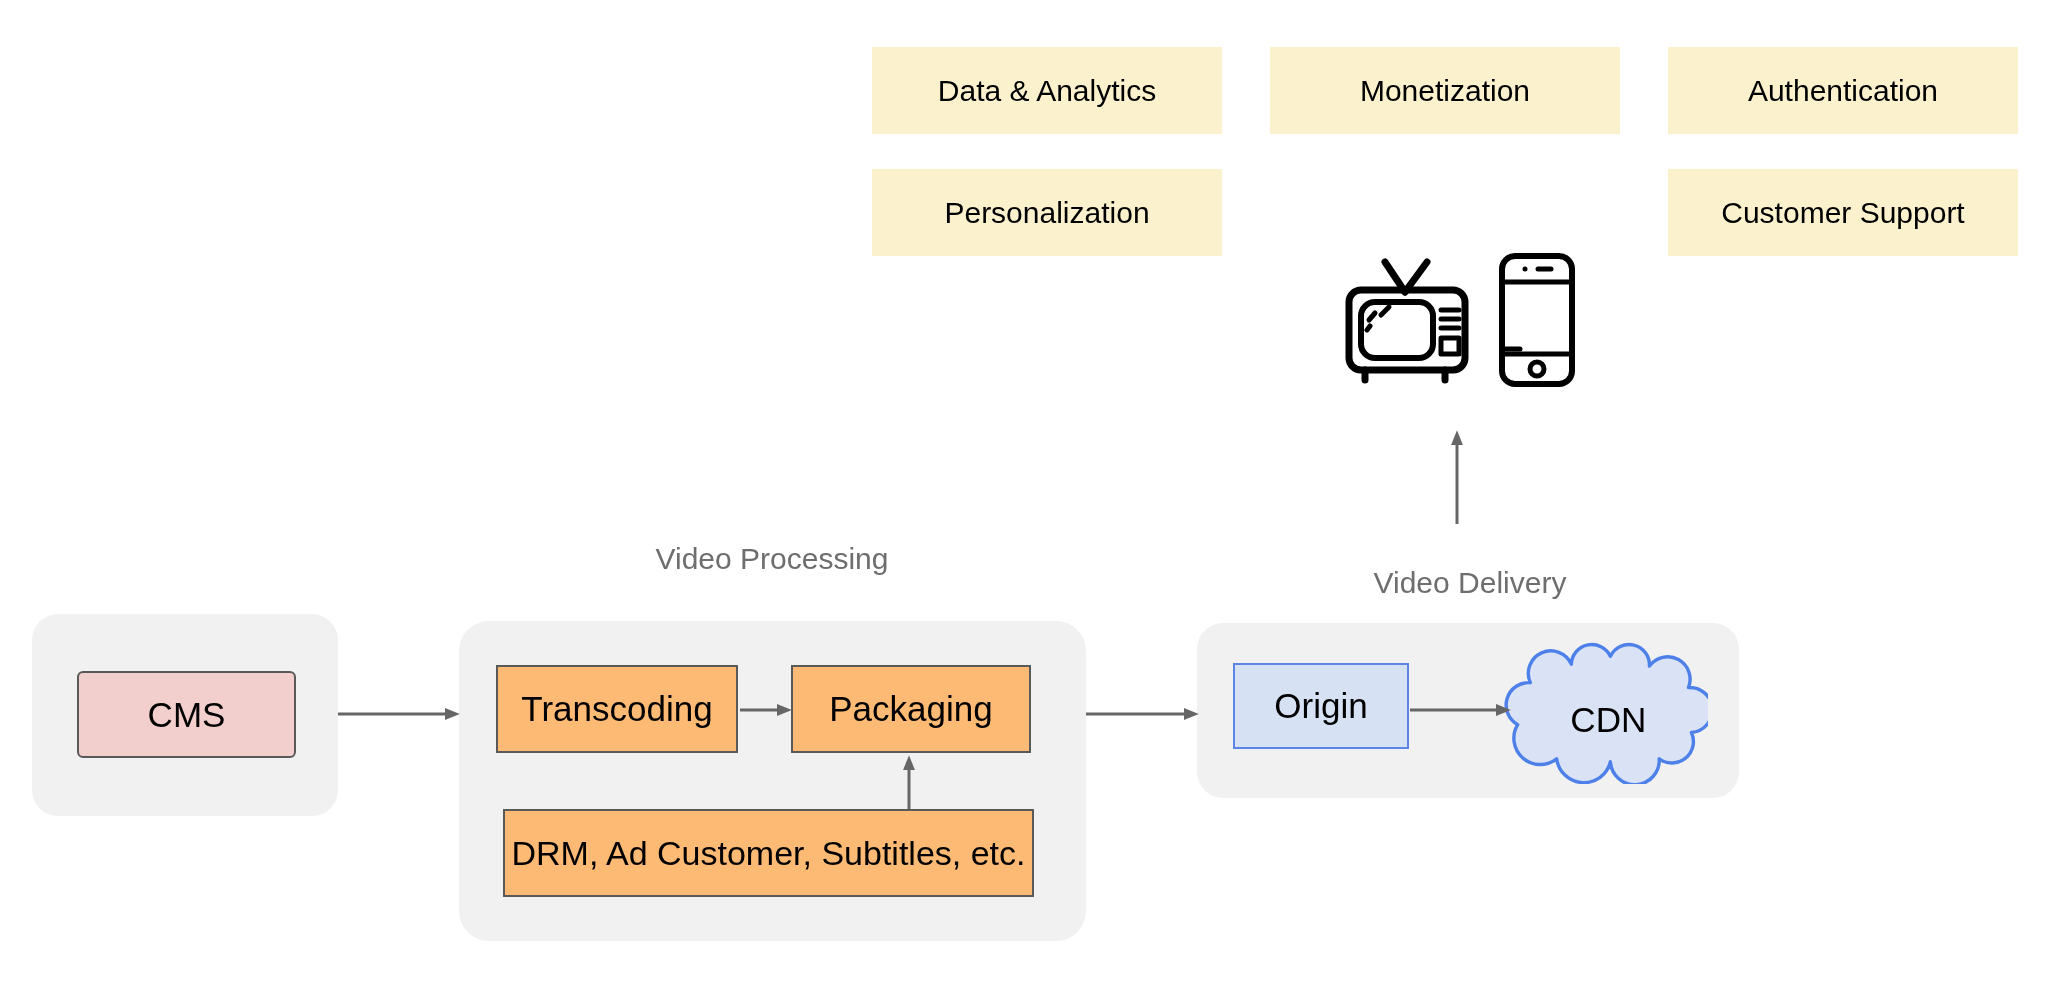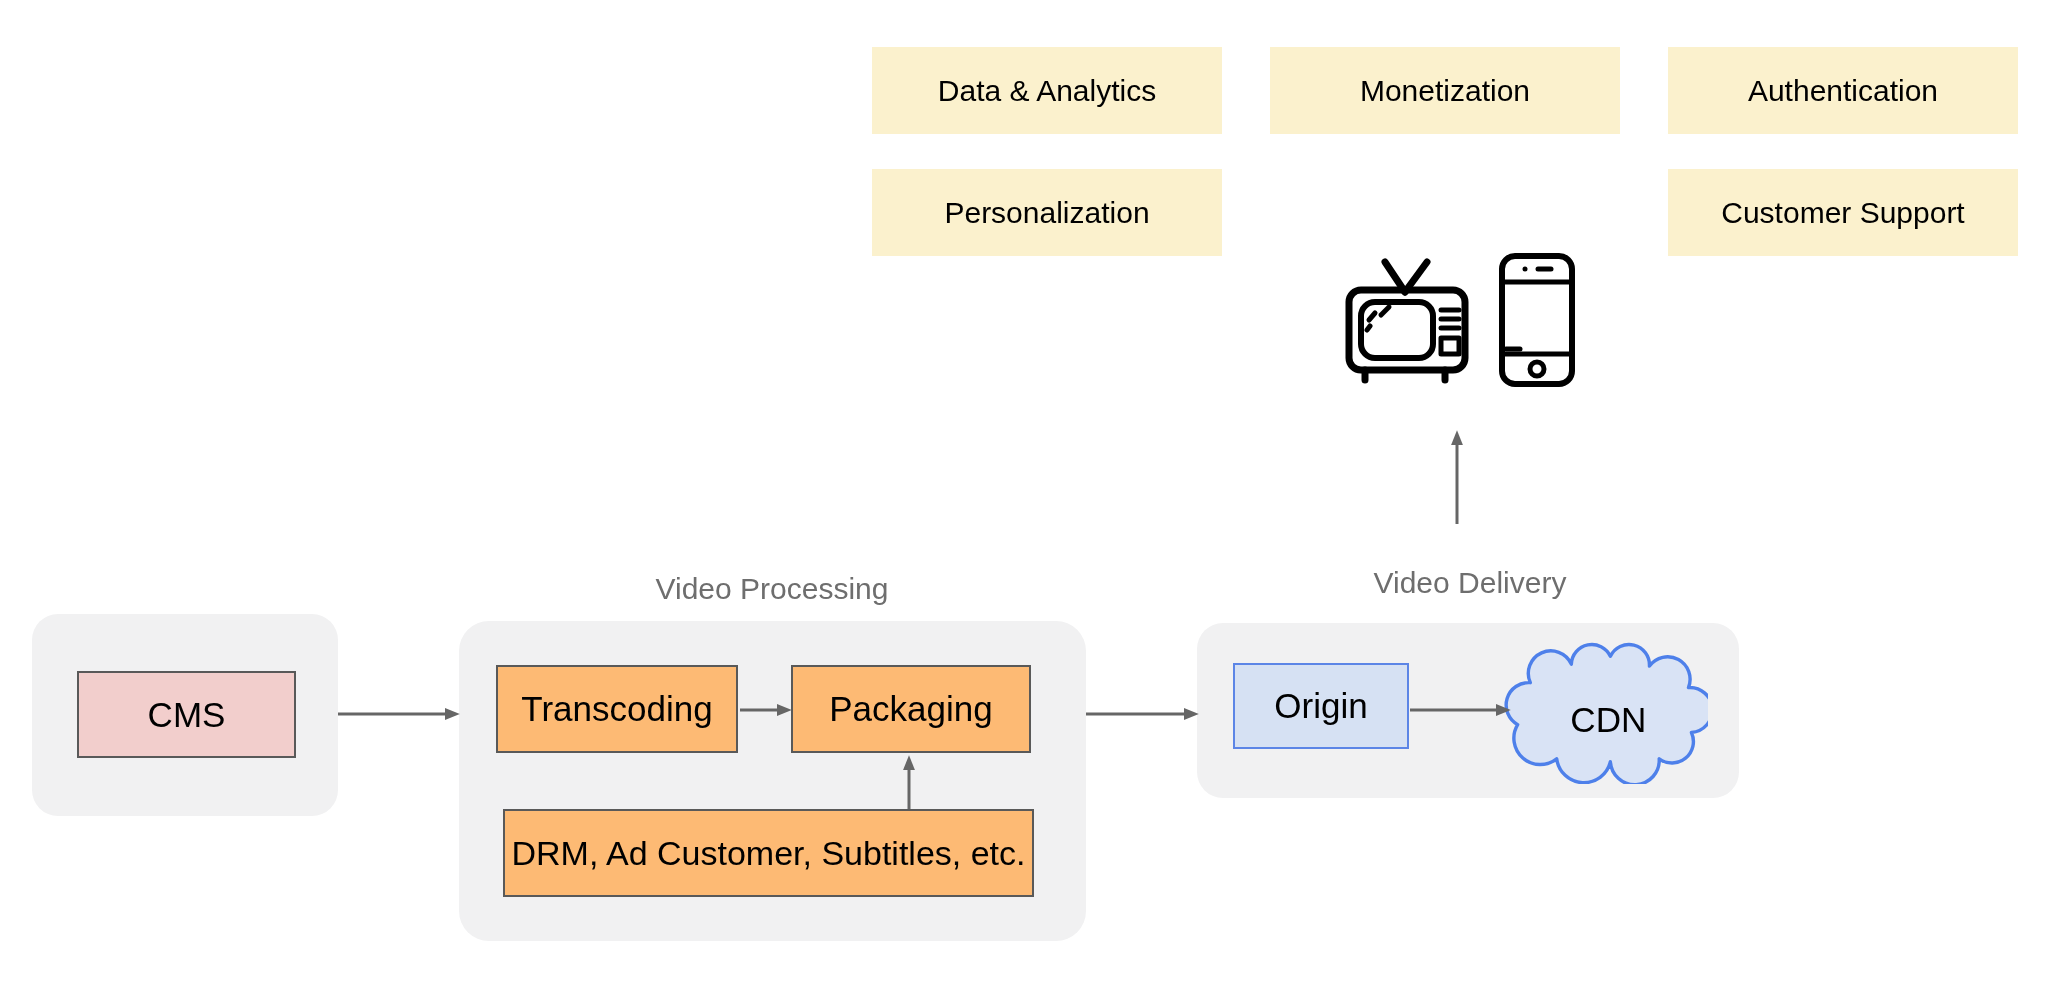--- a/index.html
+++ b/index.html
@@ -33,21 +33,21 @@
     position: absolute;
     display: flex;
     align-items: center;
     justify-content: center;
     font-size: 35px;
     color: #000000;
     border: 2.5px solid #595959;
     box-sizing: border-box;
     white-space: nowrap;
   }
-  .node-pink   { background: #F2CECC; }
+  .node-pink   { background: #F2CECC; border-radius: 6px; }
   .node-green  { background: #fdba74; }
   .node-blue   { background: #D6E1F3; border-color: #5C85E6; }
   .caption {
     position: absolute;
     color: #6E6E6E;
     font-size: 30px;
     text-align: center;
     line-height: 41px;
     white-space: nowrap;
   }
@@ -87,21 +87,21 @@
       <rect x="4" y="4" width="70" height="128" rx="13" stroke-width="6"></rect>
       <line x1="4" y1="30" x2="74" y2="30" stroke-width="5"></line>
       <circle cx="27" cy="17" r="2.5" fill="#000000" stroke="none"></circle>
       <line x1="40" y1="17" x2="53" y2="17" stroke-width="5"></line>
       <line x1="8" y1="97" x2="22" y2="97" stroke-width="5"></line>
       <line x1="4" y1="102" x2="74" y2="102" stroke-width="5"></line>
       <circle cx="39" cy="117" r="7" stroke-width="5"></circle>
     </svg>
   </div>
 
-  <div class="caption" style="left:572px; top:568px; width:400px;">Video Processing</div>
+  <div class="caption" style="left:572px; top:538px; width:400px;">Video Processing</div>
   <div class="caption" style="left:1270px; top:562px; width:400px;">Video Delivery</div>
 
   <div class="group-container" style="left:32px; top:614px; width:306px; height:202px; border-radius:26px;"></div>
   <div class="group-container" style="left:459px; top:621px; width:627px; height:320px; border-radius:30px;"></div>
   <div class="group-container" style="left:1197px; top:623px; width:542px; height:175px; border-radius:26px;"></div>
 
   <div class="node node-pink" style="left:77px; top:671px; width:219px; height:87px;">CMS</div>
   <div class="node node-green" style="left:496px; top:665px; width:242px; height:88px;">Transcoding</div>
   <div class="node node-green" style="left:791px; top:665px; width:240px; height:88px;">Packaging</div>
   <div class="node node-green" style="left:503px; top:809px; width:531px; height:88px; font-size:34px;">DRM, Ad Customer, Subtitles, etc.</div>

